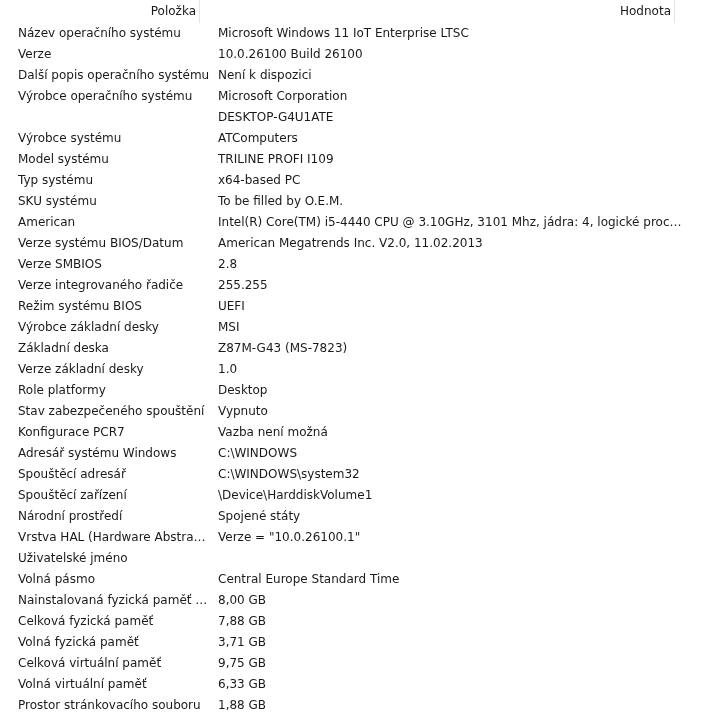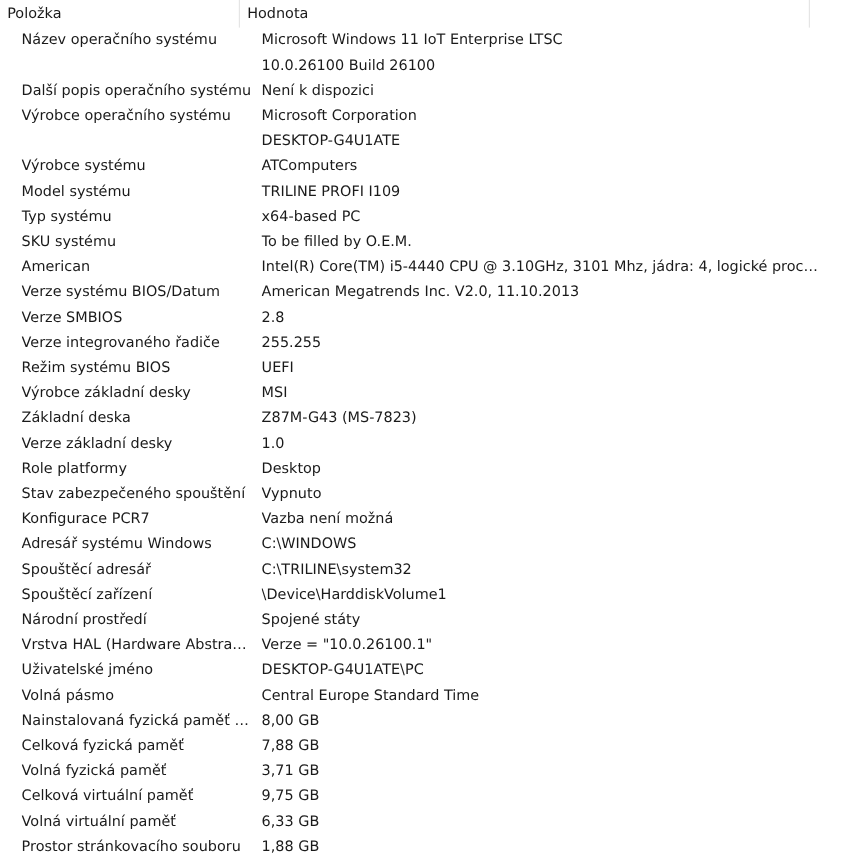--- a/index.html
+++ b/index.html
@@ -20,20 +20,21 @@
       position: absolute;
       left: 0;
       top: 0;
       width: 702px;
       height: 717px;
     }
     .header {
       position: relative;
       height: 23px;
       width: 702px;
+      text-align: right;
     }
     .header .col {
       position: absolute;
       top: 0;
       height: 23px;
       line-height: 23px;
       white-space: nowrap;
       color: #1a1a1a;
     }
     .header .col-item { left: 6px; width: 190px; }
@@ -77,20 +78,21 @@
     <div class="sep" style="left:199px"></div>
     <div class="col col-value">Hodnota</div>
     <div class="sep" style="left:674px"></div>
   </div>
   <div class="rows" id="rows">
       <div class="row">
         <div class="cell cell-item">Název operačního systému</div>
         <div class="cell cell-value">Microsoft Windows 11 IoT Enterprise LTSC</div>
       </div>
       <div class="row">
+        <div class="cell cell-item">Verze</div>
         <div class="cell cell-value">10.0.26100 Build 26100</div>
       </div>
       <div class="row">
         <div class="cell cell-item">Další popis operačního systému</div>
         <div class="cell cell-value">Není k dispozici</div>
       </div>
       <div class="row">
         <div class="cell cell-item">Výrobce operačního systému</div>
         <div class="cell cell-value">Microsoft Corporation</div>
       </div>
@@ -112,21 +114,21 @@
       <div class="row">
         <div class="cell cell-item">SKU systému</div>
         <div class="cell cell-value">To be filled by O.E.M.</div>
       </div>
       <div class="row">
         <div class="cell cell-item">American</div>
         <div class="cell cell-value">Intel(R) Core(TM) i5-4440 CPU @ 3.10GHz, 3101 Mhz, jádra: 4, logické proces...</div>
       </div>
       <div class="row">
         <div class="cell cell-item">Verze systému BIOS/Datum</div>
-        <div class="cell cell-value">American Megatrends Inc. V2.0, 11.10.2013</div>
+        <div class="cell cell-value">American Megatrends Inc. V2.0, 11.02.2013</div>
       </div>
       <div class="row">
         <div class="cell cell-item">Verze SMBIOS</div>
         <div class="cell cell-value">2.8</div>
       </div>
       <div class="row">
         <div class="cell cell-item">Verze integrovaného řadiče</div>
         <div class="cell cell-value">255.255</div>
       </div>
       <div class="row">
@@ -156,37 +158,36 @@
       <div class="row">
         <div class="cell cell-item">Konfigurace PCR7</div>
         <div class="cell cell-value">Vazba není možná</div>
       </div>
       <div class="row">
         <div class="cell cell-item">Adresář systému Windows</div>
         <div class="cell cell-value">C:\WINDOWS</div>
       </div>
       <div class="row">
         <div class="cell cell-item">Spouštěcí adresář</div>
-        <div class="cell cell-value">C:\TRILINE\system32</div>
+        <div class="cell cell-value">C:\WINDOWS\system32</div>
       </div>
       <div class="row">
         <div class="cell cell-item">Spouštěcí zařízení</div>
         <div class="cell cell-value">\Device\HarddiskVolume1</div>
       </div>
       <div class="row">
         <div class="cell cell-item">Národní prostředí</div>
         <div class="cell cell-value">Spojené státy</div>
       </div>
       <div class="row">
         <div class="cell cell-item">Vrstva HAL (Hardware Abstracti...</div>
         <div class="cell cell-value">Verze = "10.0.26100.1"</div>
       </div>
       <div class="row">
         <div class="cell cell-item">Uživatelské jméno</div>
-        <div class="cell cell-value">DESKTOP-G4U1ATE\PC</div>
       </div>
       <div class="row">
         <div class="cell cell-item">Volná pásmo</div>
         <div class="cell cell-value">Central Europe Standard Time</div>
       </div>
       <div class="row">
         <div class="cell cell-item">Nainstalovaná fyzická paměť (R...</div>
         <div class="cell cell-value">8,00 GB</div>
       </div>
       <div class="row">

